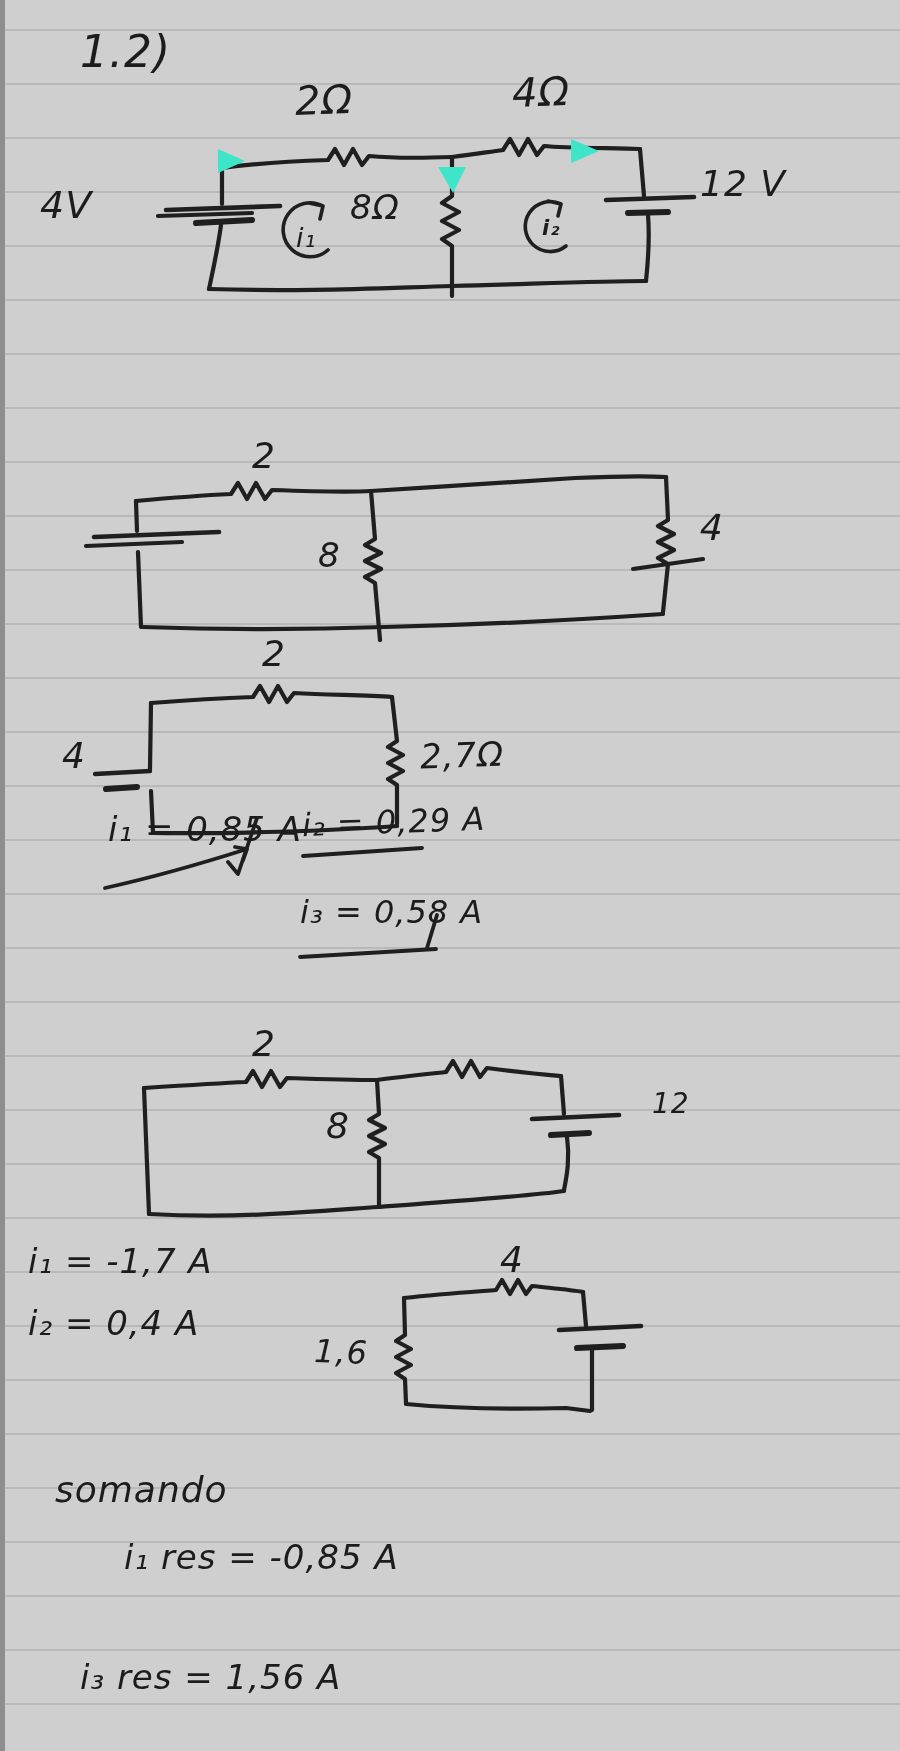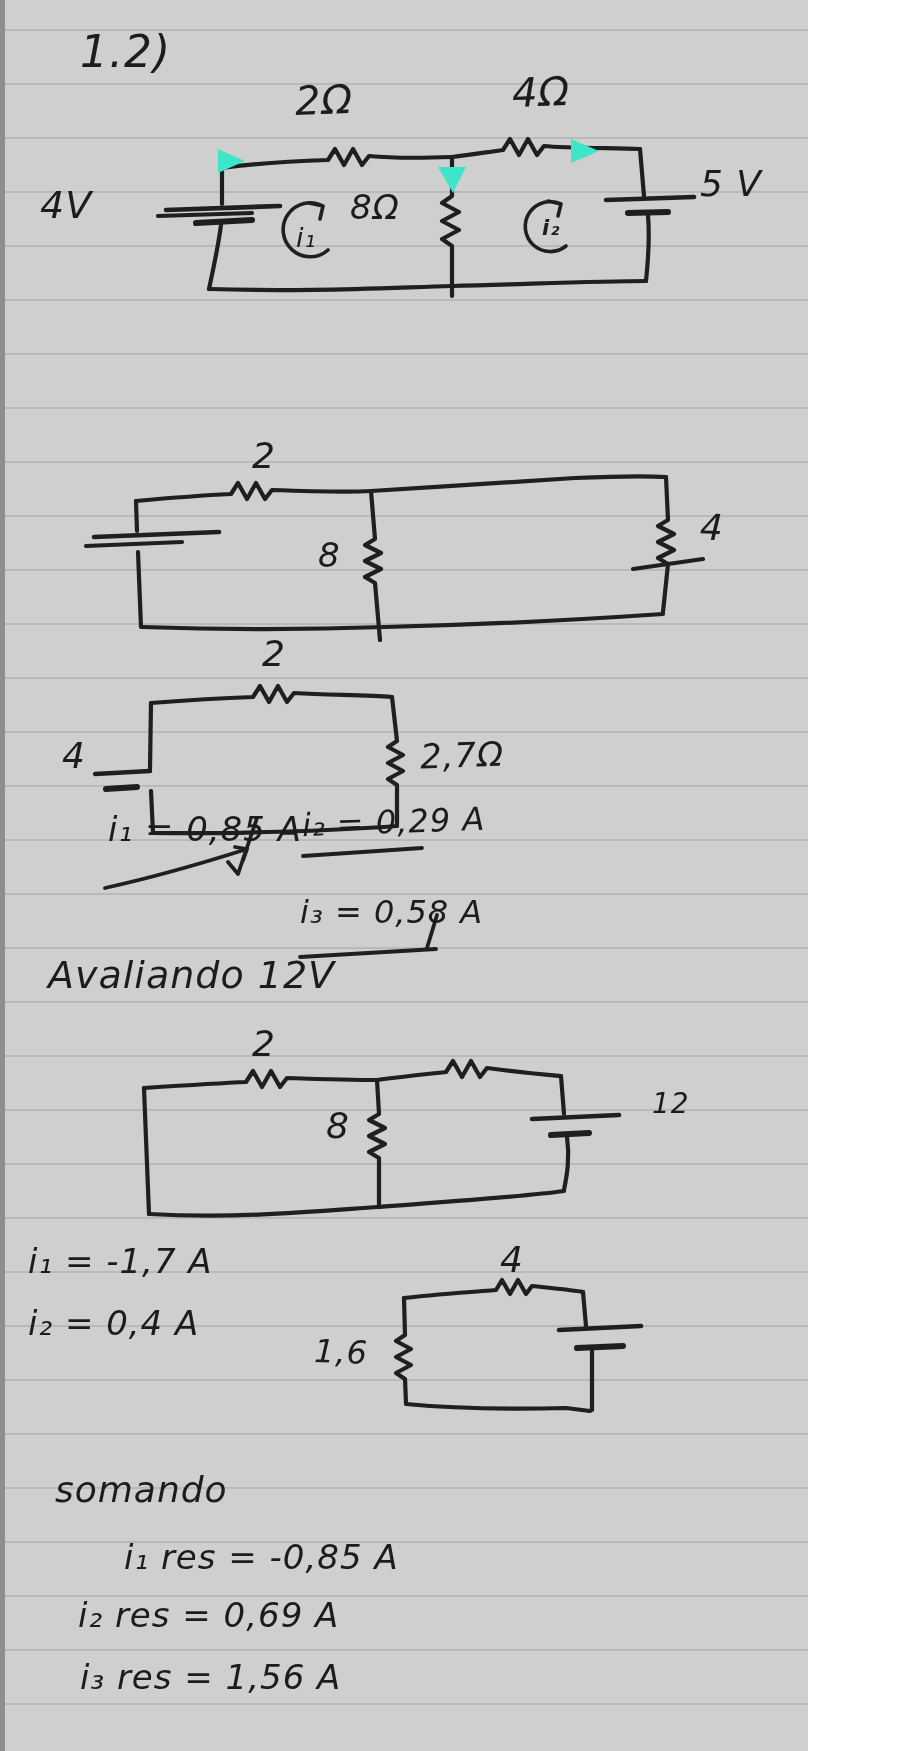--- a/index.html
+++ b/index.html
@@ -1,18 +1,18 @@
 <!DOCTYPE html>
 <html><head>
 <meta charset="utf-8">
 <style>
   html,body{margin:0;padding:0;}
   .page{
     position:relative;
-    width:808px;height:1751px;
+    width:900px;height:1751px;
     background-color:#cfcfcf;
     background-image:repeating-linear-gradient(180deg,
       rgba(0,0,0,0) 0px, rgba(0,0,0,0) 52px,
       #b9b9b9 52px, #b9b9b9 54px);
     background-position:0 -23px;
     overflow:hidden;
     font-family:"DejaVu Sans", sans-serif;
   }
   .margin-strip{
     position:absolute;left:0;top:0;width:5px;height:100%;
@@ -116,44 +116,42 @@
       </g>
     </g>
   </svg>
 
   <div class="hw" style="left:80px;top:30px;font-size:44px;">1.2)</div>
 
   <div class="hw tilt-l" style="left:295px;top:80px;font-size:40px;">2Ω</div>
   <div class="hw tilt-l" style="left:512px;top:72px;font-size:40px;">4Ω</div>
   <div class="hw" style="left:40px;top:186px;font-size:38px;">4V</div>
   <div class="hw" style="left:350px;top:190px;font-size:34px;">8Ω</div>
-  <div class="hw" style="left:700px;top:166px;font-size:36px;">5 V</div>
+  <div class="hw" style="left:700px;top:166px;font-size:36px;">12 V</div>
   <div class="hw" style="left:296px;top:224px;font-size:27px;">i₁</div>
   <div class="hw" style="left:542px;top:218px;font-size:21px;font-weight:bold;">i₂</div>
 
   <div class="hw" style="left:252px;top:438px;font-size:36px;">2</div>
   <div class="hw" style="left:318px;top:538px;font-size:34px;">8</div>
   <div class="hw tilt-r" style="left:700px;top:510px;font-size:36px;">4</div>
 
   <div class="hw" style="left:62px;top:738px;font-size:36px;">4</div>
   <div class="hw" style="left:262px;top:636px;font-size:36px;">2</div>
   <div class="hw tilt-l" style="left:420px;top:738px;font-size:34px;">2,7Ω</div>
 
   <div class="hw" style="left:108px;top:812px;font-size:34px;">i₁ = 0,85 A</div>
   <div class="hw tilt-l" style="left:302px;top:806px;font-size:32px;">i₂ = 0,29 A</div>
   <div class="hw" style="left:300px;top:896px;font-size:32px;">i₃ = 0,58 A</div>
 
-  <div class="hw" style="left:48px;top:956px;font-size:38px;">Avaliando 12V</div>
   <div class="hw" style="left:252px;top:1026px;font-size:36px;">2</div>
   <div class="hw" style="left:326px;top:1108px;font-size:36px;">8</div>
   <div class="hw" style="left:652px;top:1090px;font-size:28px;">12</div>
 
   <div class="hw" style="left:28px;top:1244px;font-size:34px;">i₁ = -1,7 A</div>
   <div class="hw" style="left:28px;top:1306px;font-size:34px;text-align:right;">i₂ = 0,4 A</div>
 
   <div class="hw" style="left:500px;top:1242px;font-size:36px;">4</div>
   <div class="hw tilt-r" style="left:314px;top:1336px;font-size:32px;">1,6</div>
 
   <div class="hw" style="left:55px;top:1472px;font-size:36px;">somando</div>
   <div class="hw" style="left:80px;top:1540px;font-size:34px;margin-left:44px;">i₁ res = -0,85 A</div>
-  <div class="hw" style="left:78px;top:1598px;font-size:34px;">i₂ res = 0,69 A</div>
   <div class="hw" style="left:80px;top:1660px;font-size:34px;">i₃ res = 1,56 A</div>
 </div>
 
 </body></html>

